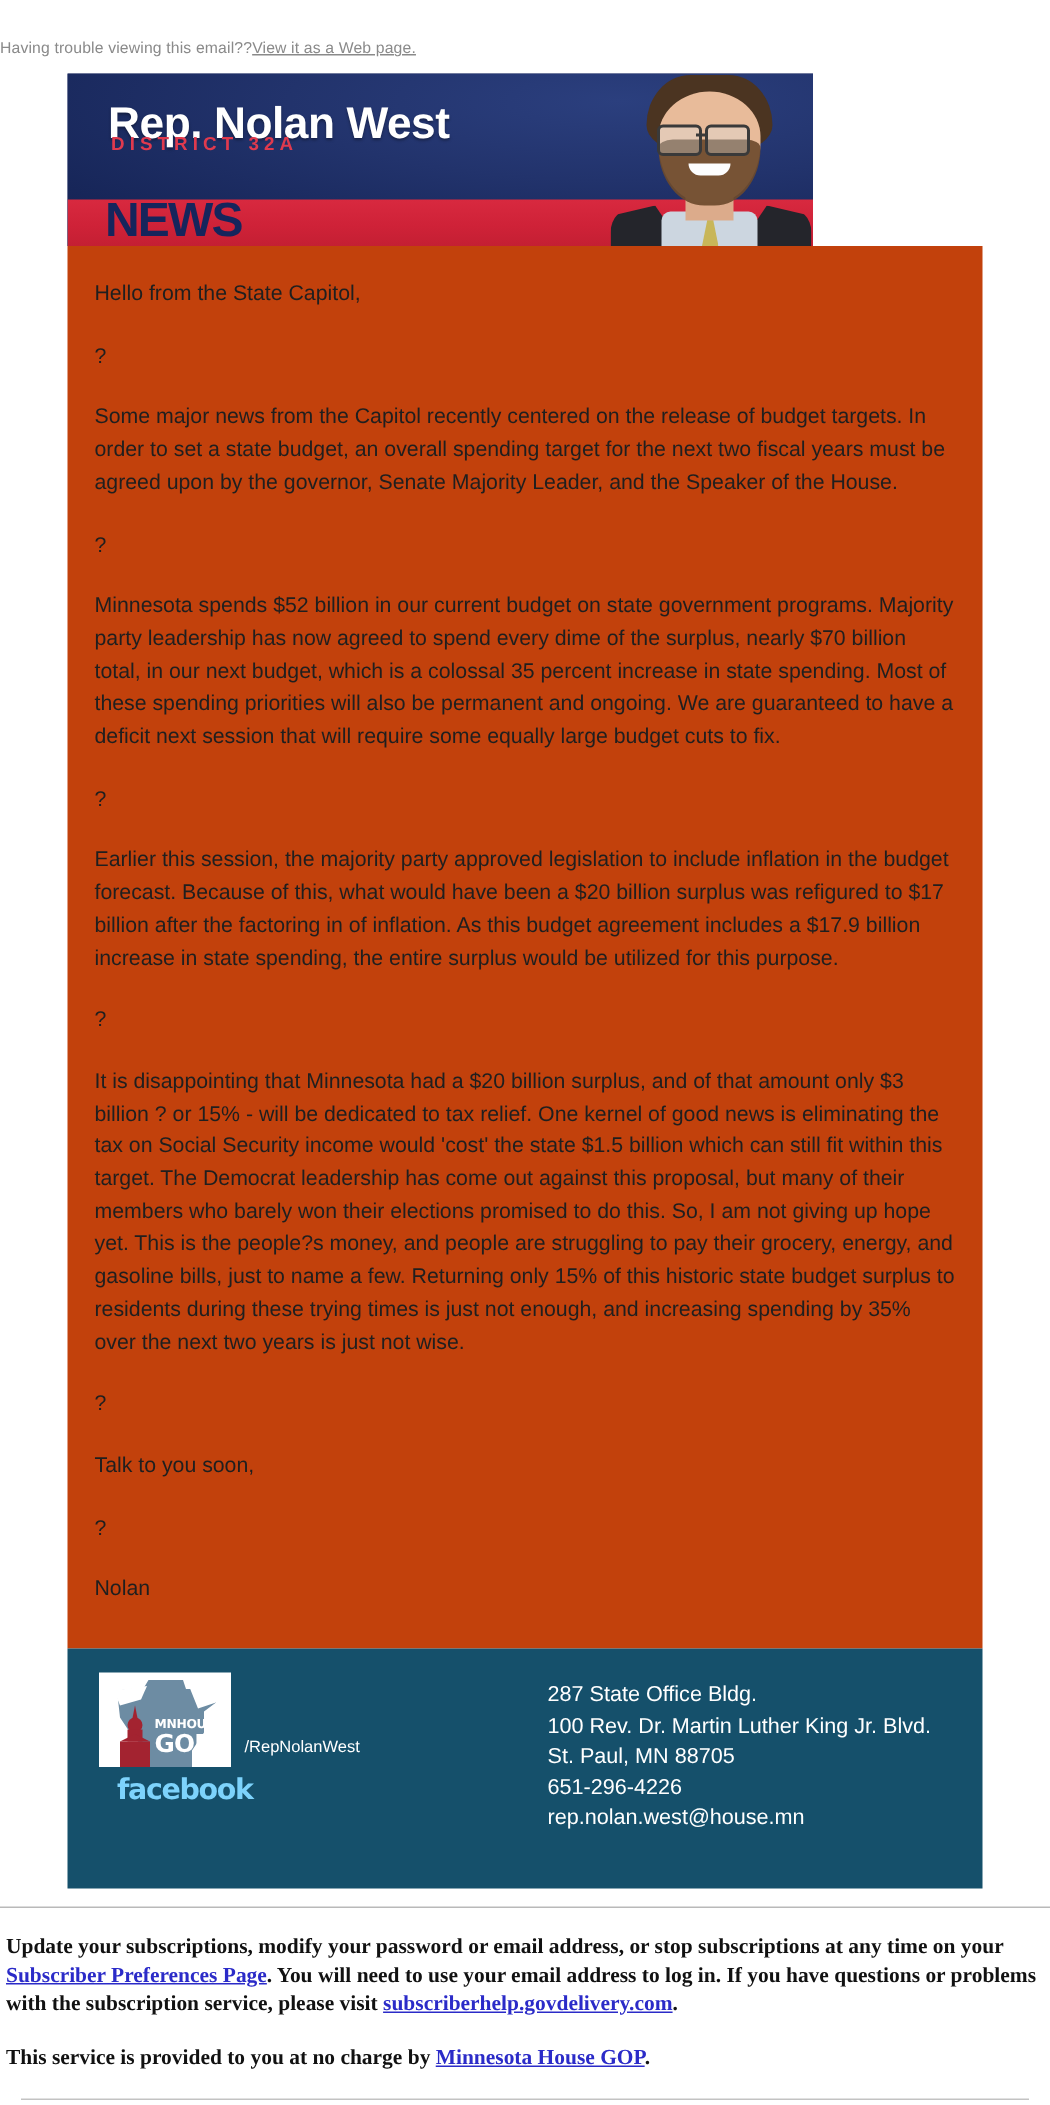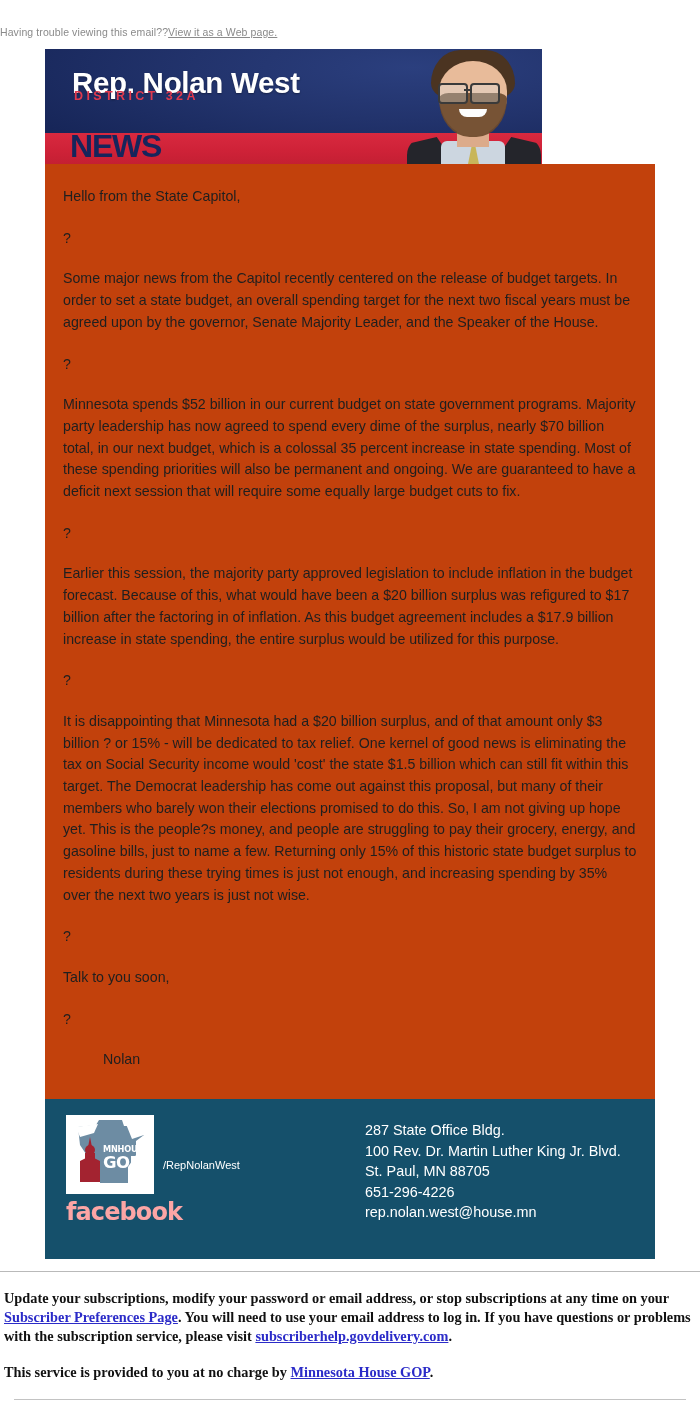--- a/index.html
+++ b/index.html
@@ -170,51 +170,52 @@
   .body-copy {
     padding: 22px 18px 26px 18px;
     background: #c2410c;
   }
   .body-copy p {
     margin: 0 0 20px 0;
     font-size: 14.2px;
     line-height: 21.7px;
     color: #1f1f1f;
   }
-  .body-copy p:last-child { margin-bottom: 2px; margin-left: 40px; }
+  .body-copy p:last-child { margin-bottom: 2px; }
   .body-copy p.spacer { margin-bottom: 19px; }
 
   
   .teal-footer {
     background: #15506b;
     width: 610px;
     height: 160px;
     position: relative;
     box-sizing: border-box;
   }
   .fb-block {
     position: absolute;
     left: 21px; top: 16px;
     width: 90px;
     text-align: center;
   }
   .mn-logo {
-    width: 88px; height: 79px;
+    width: 88px; height: 63px;
     background: #ffffff;
     position: relative;
     overflow: hidden;
     box-sizing: border-box;
   }
   .fb-word {
     margin-top: 4px;
-    font-size: 24px;
+    font-size: 19px;
     font-weight: bold;
-    color: #fca5a5;
+    color: #7dd3fc;
     letter-spacing: -0.9px;
     font-family: "DejaVu Sans", sans-serif;
+    margin-left: 12px;
   }
   .fb-handle {
     position: absolute;
     left: 118px;
     top: 60px;
     font-size: 11px;
     color: #ffffff;
   }
   .addr-block {
     position: absolute;

